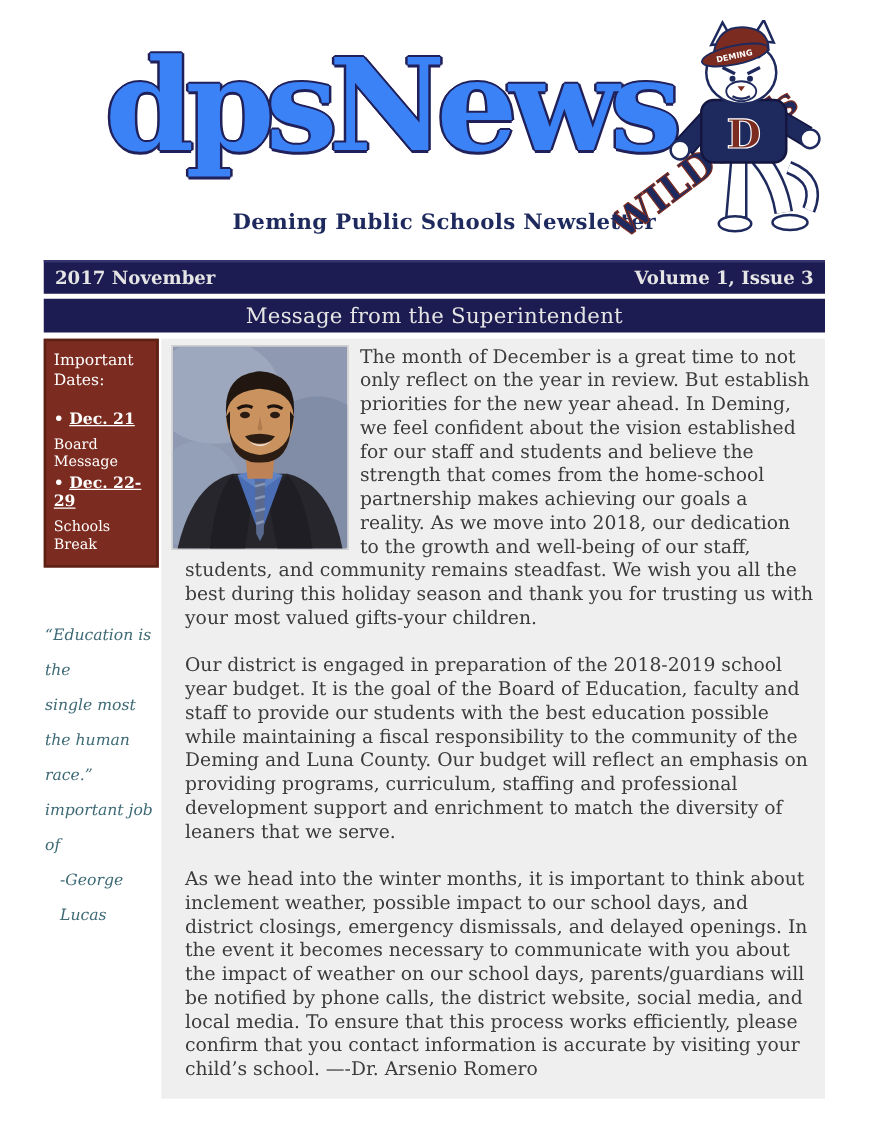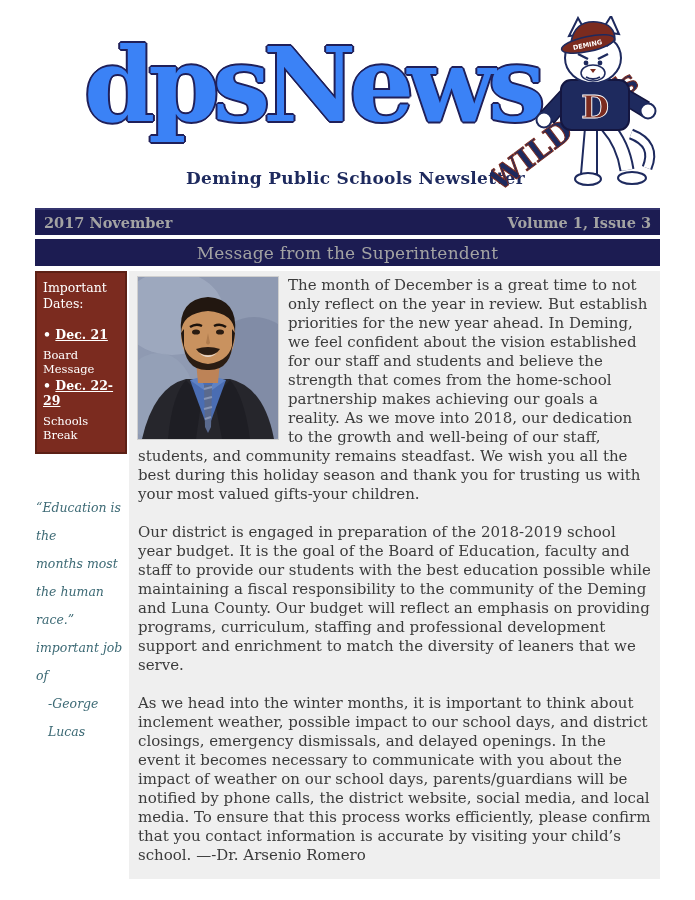--- a/index.html
+++ b/index.html
@@ -25,21 +25,21 @@
     white-space: nowrap;
   }
   .subtitle {
     position: absolute; left: 186px; top: 168px;
     font-size: 17px; font-weight: bold; color: #1e2a5e;
     letter-spacing: .3px; white-space: nowrap;
   }
   .mascot { position: absolute; right: 6px; top: 16px; width: 198px; height: 190px; }
 
   
-  .bar { margin-left: 35px; width: 625px; background: #1c1c52; color: #a3a3a3; }
+  .bar { margin-left: 35px; width: 625px; background: #1c1c52; color: #e5e5e5; }
   .issue-bar {
     height: 27px; display: flex; justify-content: space-between; align-items: center;
     padding: 0 9px; font-weight: bold; font-size: 14.5px;
     border-top: 2px solid #34346e;
   }
   .section-bar {
     height: 27px; margin-top: 4px;
     display: flex; justify-content: center; align-items: center;
     font-size: 17px; letter-spacing: .2px;
   }
@@ -67,21 +67,21 @@
   .main-col {
     flex: 1; background: #efefef; margin-left: 2px;
     padding: 5px 9px 14px 9px;
     font-size: 15px; line-height: 19px; color: #3b3b3b;
   }
   .photo {
     float: left; width: 140px; height: 162px;
     margin: 1px 10px 4px 0; display: block;
     outline: 1px solid #cfcfcf;
   }
-  .main-col p { margin: 0 0 19px 0; }
+  .main-col p { margin: 0 0 19px 0; padding-left: 10px; }
   .main-col p:last-child { margin-bottom: 0; }
 </style>
 </head>
 <body>
 
 <div class="page">
 
   <header class="masthead">
     <div class="logo-text">dpsNews</div>
     <div class="subtitle">Deming Public Schools Newsletter</div>
@@ -147,21 +147,21 @@
         </div>
 
         <div class="date-item">
           <div class="date-line"><span>•</span> <span class="d">Dec. 22-29</span></div>
           <div class="date-label">Schools Break</div>
         </div>
       </div>
 
       <div class="quote">
         <div>“Education is the</div>
-        <div>months most</div>
+        <div>single most</div>
         <div>the human race.”</div>
         <div>important job of</div>
         <div class="quote-attr">-George Lucas</div>
       </div>
     </aside>
 
     <main class="main-col">
 
       <svg class="photo" viewBox="0 0 140 162" preserveAspectRatio="none">
         <rect width="140" height="162" fill="#8f9ab2"></rect>

